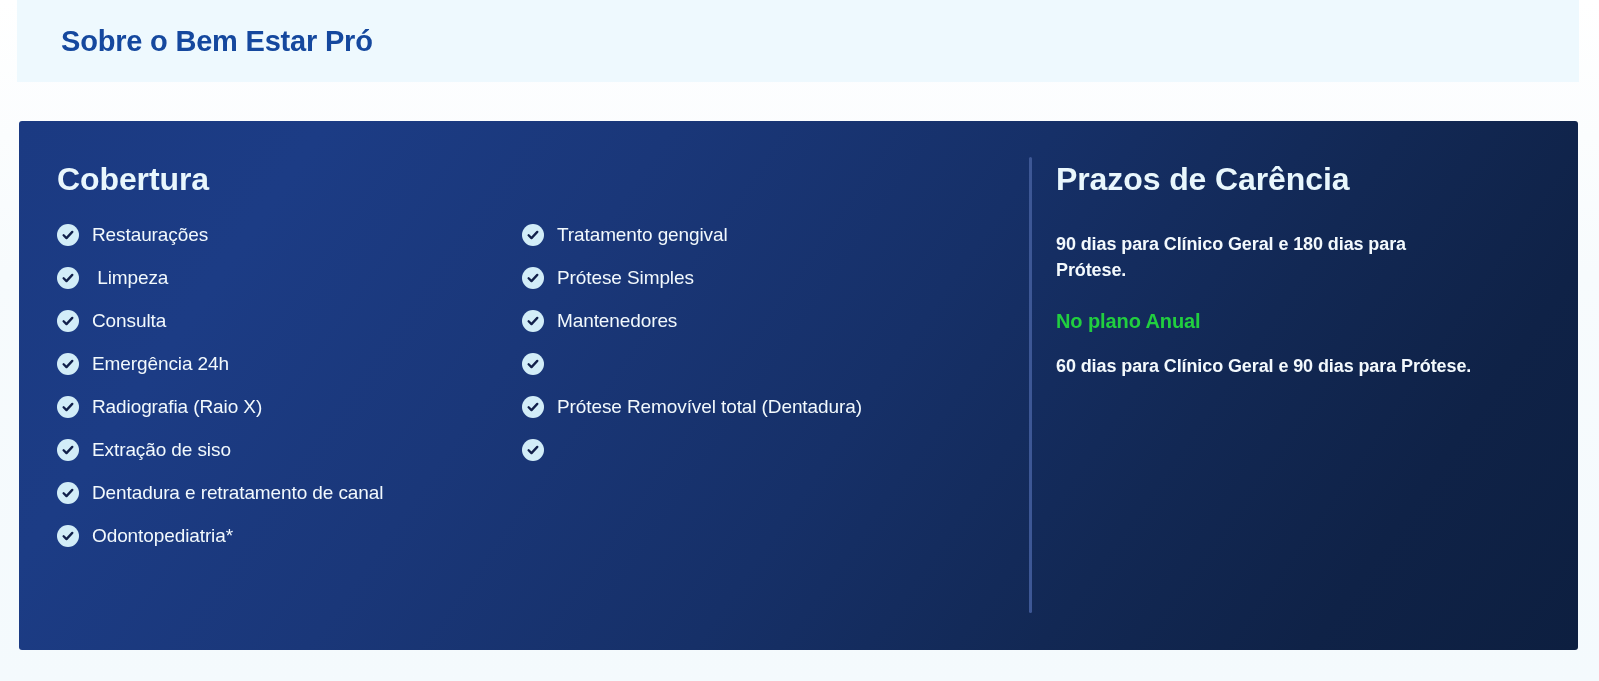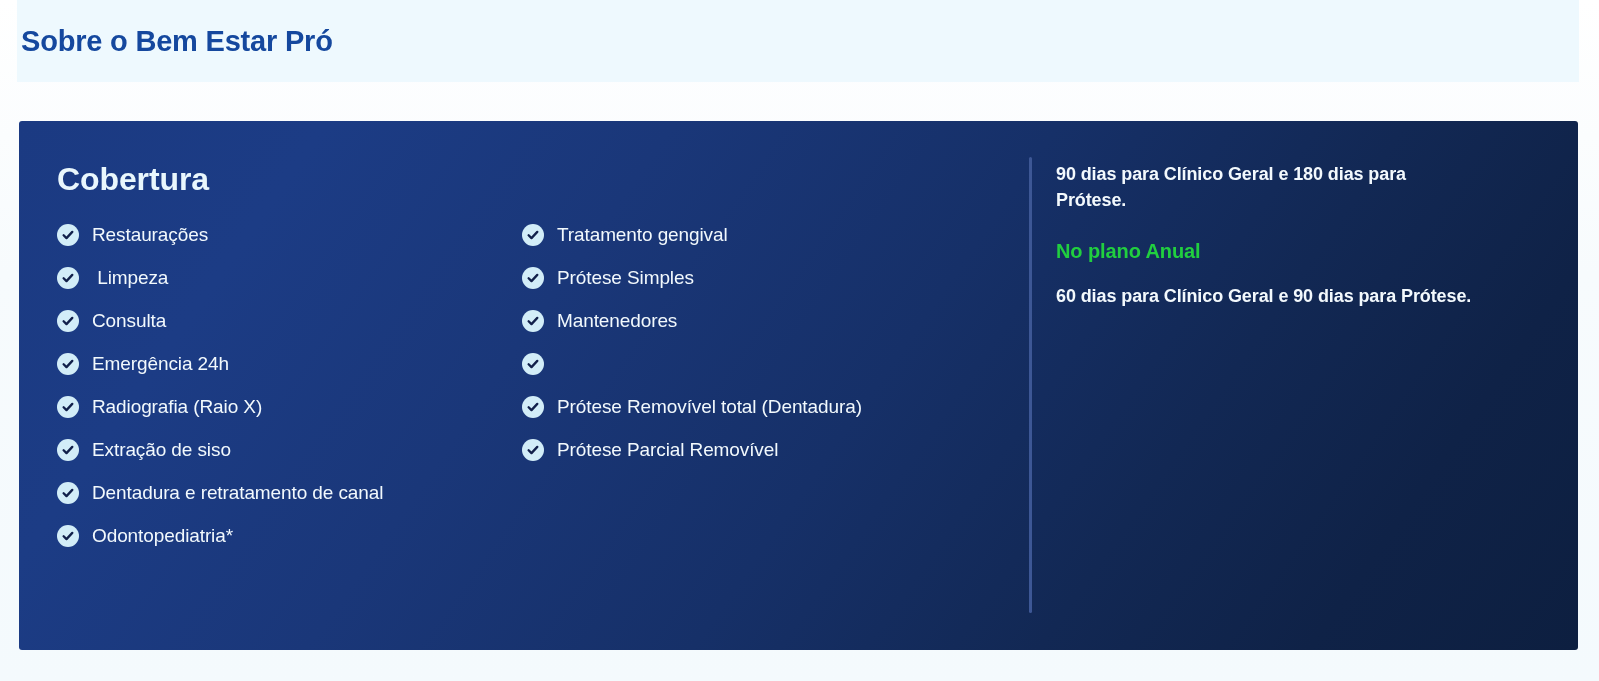--- a/index.html
+++ b/index.html
@@ -29,20 +29,21 @@
     background: #eef9fe;
     display: flex;
     align-items: center;
   }
   .section-header h1 {
     font-size: 29px;
     font-weight: 700;
     color: #15489e;
     letter-spacing: -0.2px;
     padding-left: 4px;
+    margin-left: 40px;
   }
 
   
   .card {
     position: absolute;
     left: 19px;
     top: 121px;
     width: 1559px;
     height: 529px;
     border-radius: 3px;
@@ -284,31 +285,31 @@
                 </svg>
             </span>
             <span class="label">Prótese Removível total (Dentadura)</span>
           </div>
           <div class="feature">
             <span class="check">
               <svg width="14" height="14" viewBox="0 0 14 14">
                   <path d="M2.6 7.2 L5.5 10.1 L11.3 3.9" stroke="#11204a" stroke-width="2.3" fill="none" stroke-linecap="round" stroke-linejoin="round"></path>
                 </svg>
             </span>
-            <span class="label">Prótese Parcial Removível</span>
           </div>
         </div>
 
       </div>
 
     </div>
 
     <div class="divider"></div>
 
     <div class="carencia">
+      <h2>Prazos de Carência</h2>
 
       <div class="plan-body">90 dias para Clínico Geral e 180 dias para Prótese.</div>
 
       <div class="plan-title">No plano Anual</div>
       <div class="plan-body wide">60 dias para Clínico Geral e 90 dias para Prótese.</div>
     </div>
 
   </div>
 </div>
 

